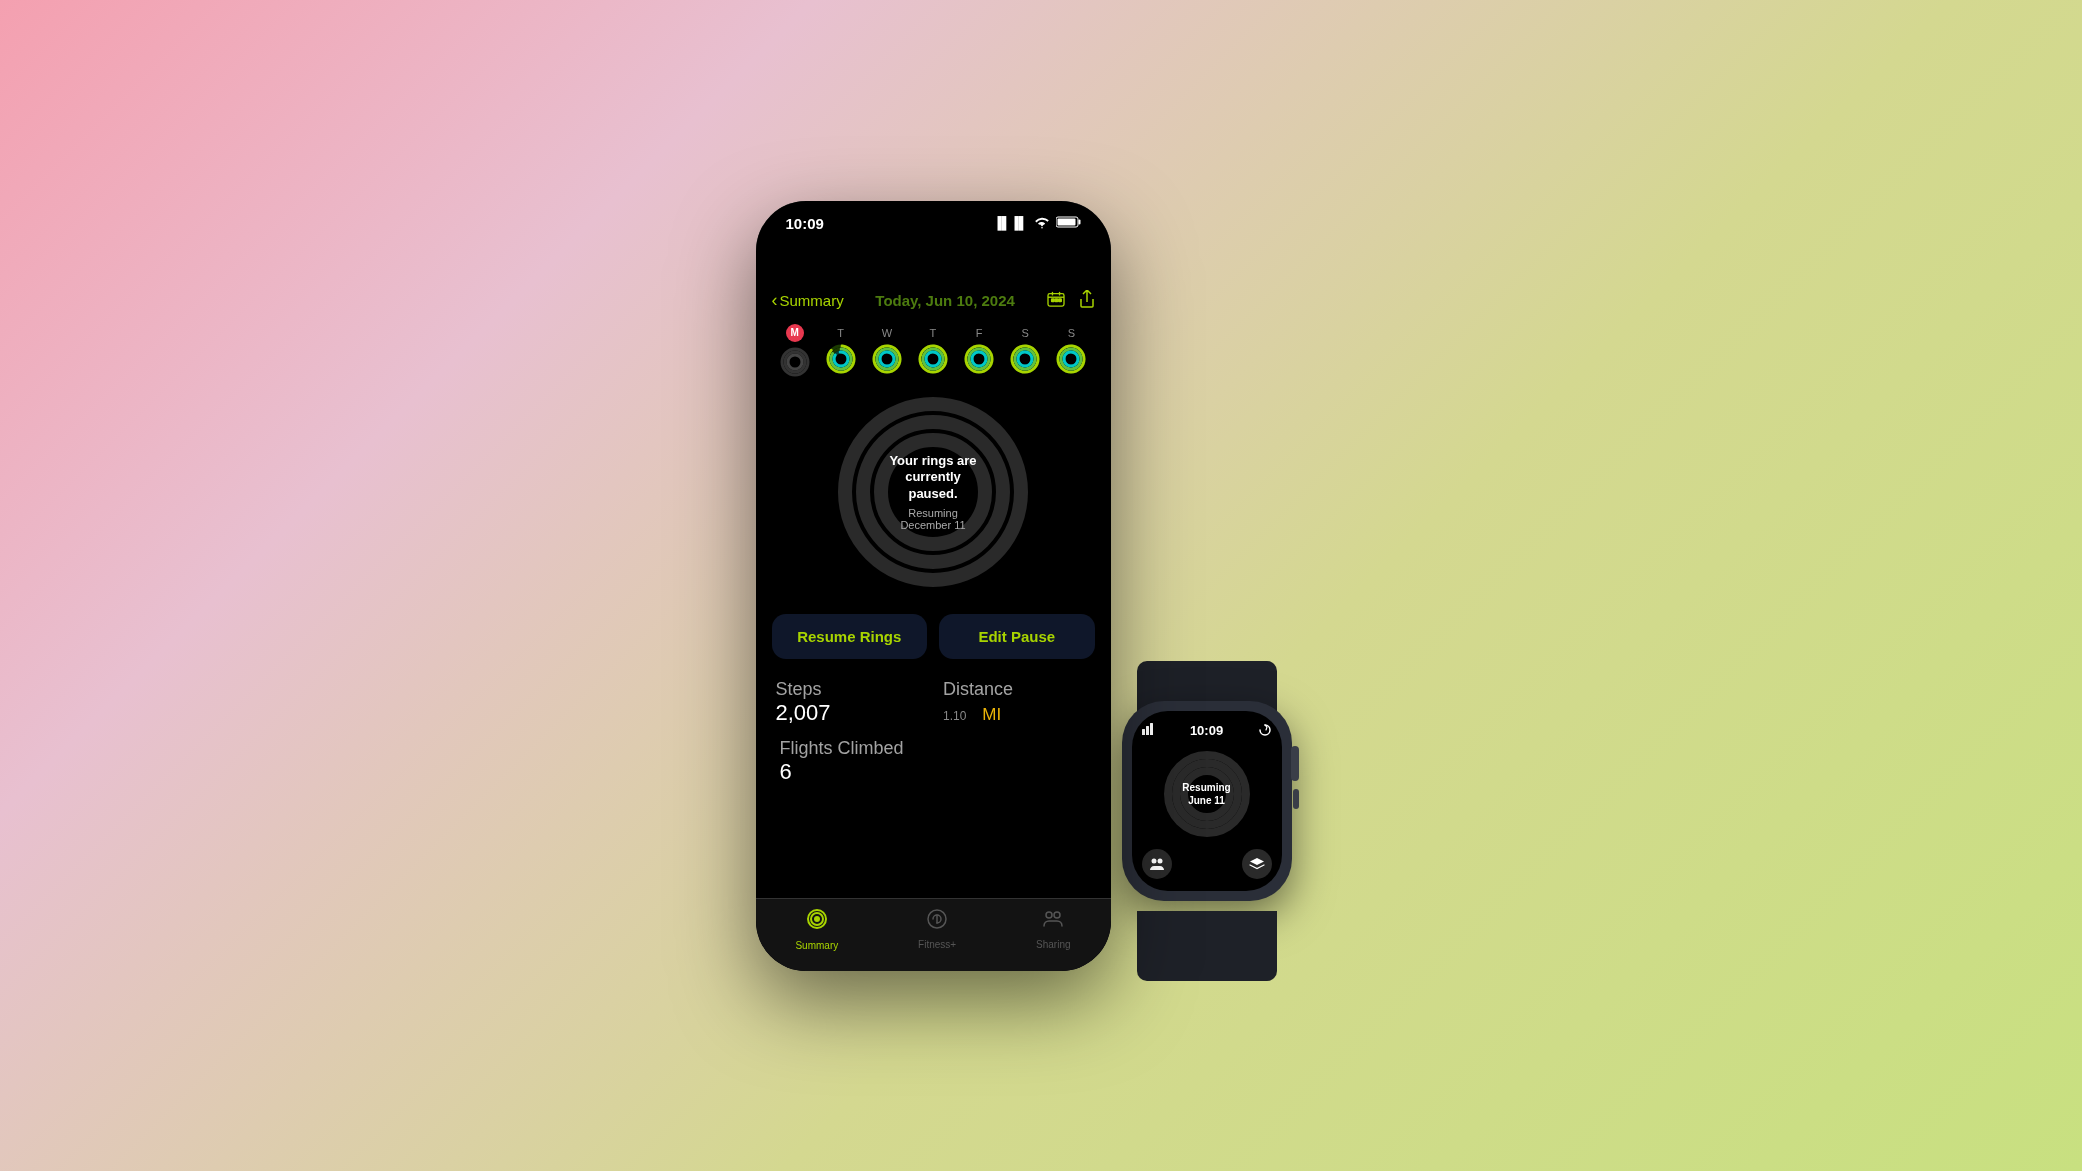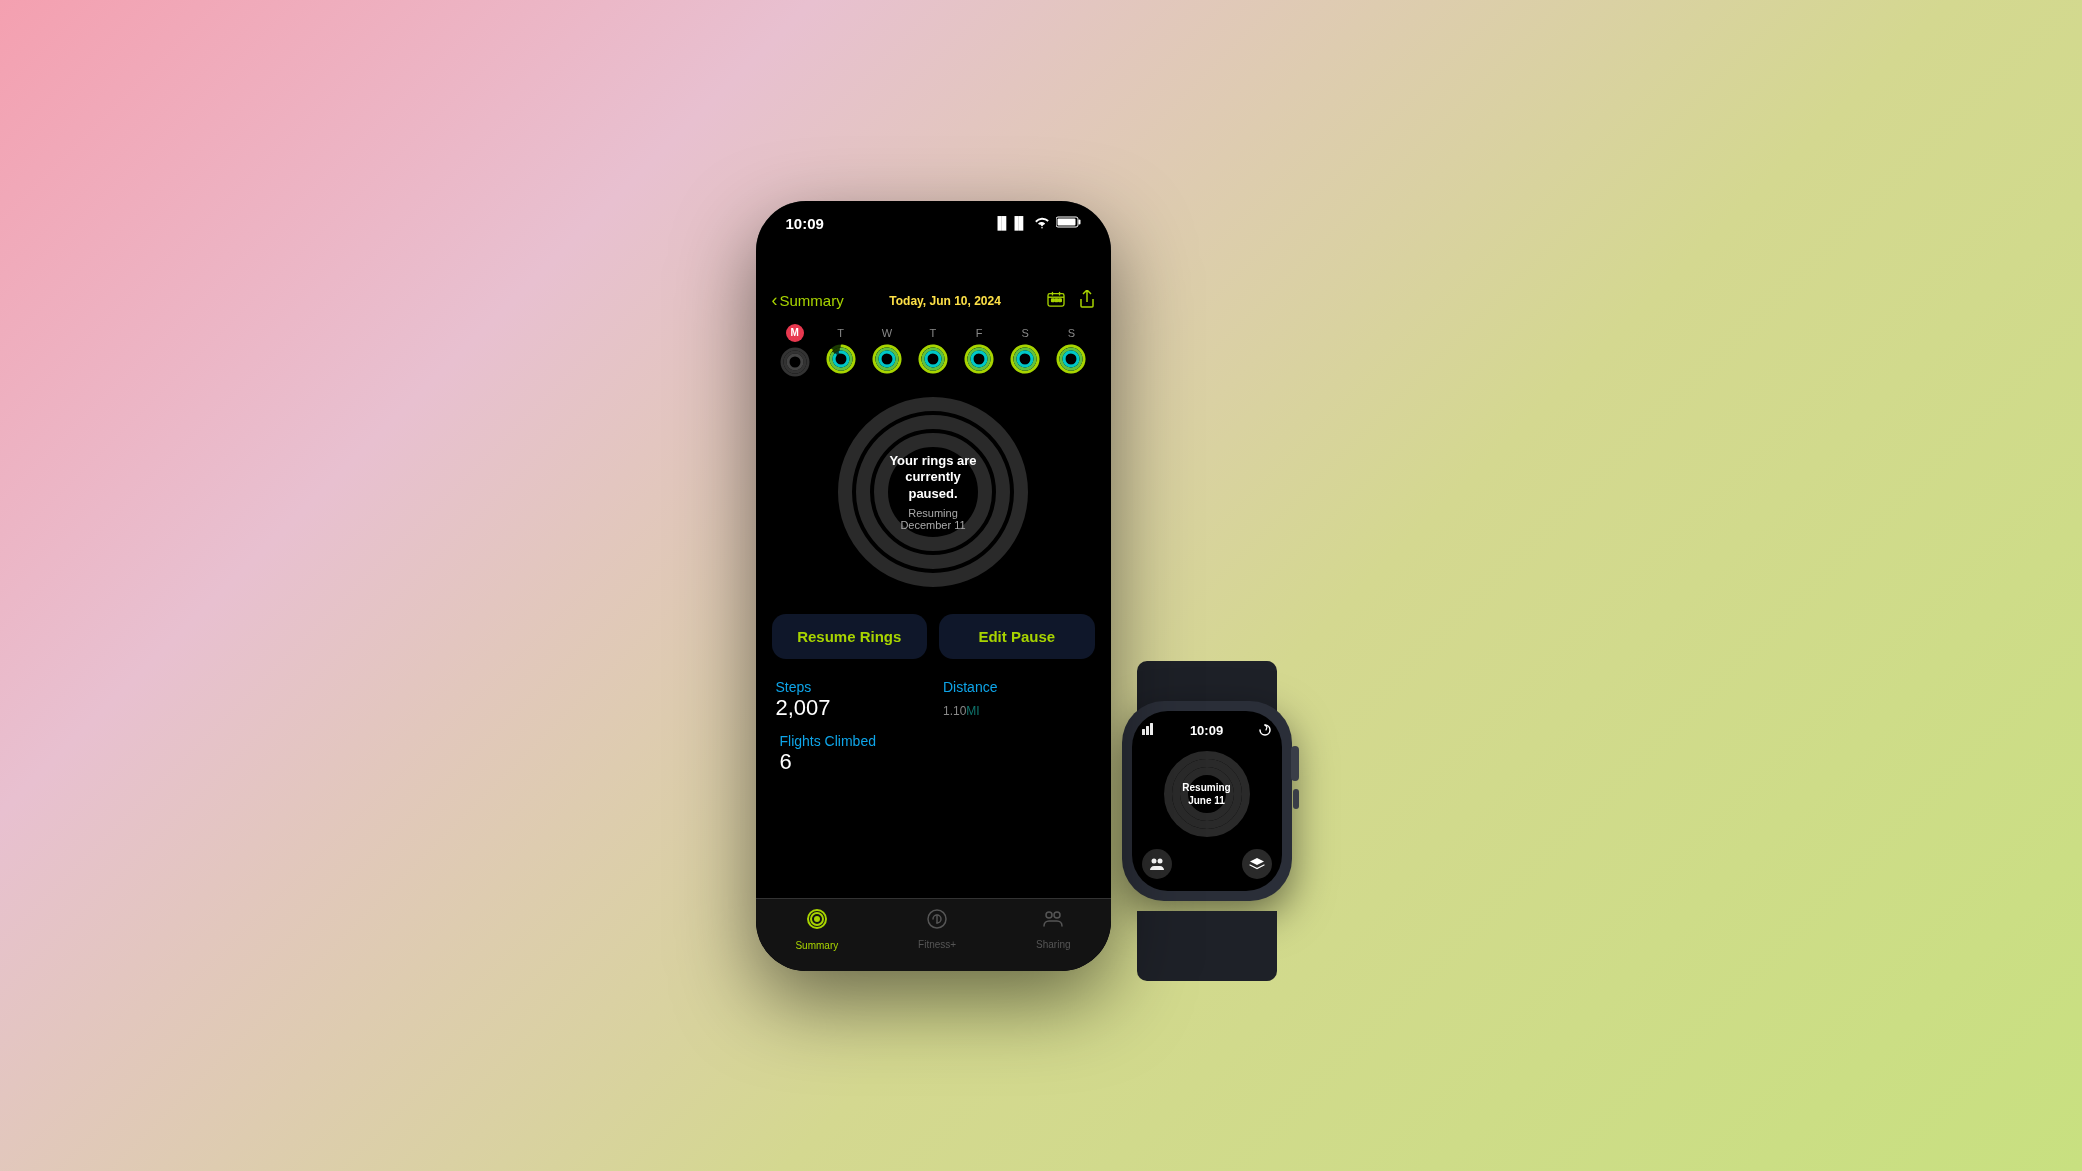--- a/index.html
+++ b/index.html
@@ -200,22 +200,22 @@
     .stats-section {
       padding: 8px 20px;
       display: grid;
       grid-template-columns: 1fr 1fr;
       gap: 16px 20px;
     }
 
     .stat-item {}
 
     .stat-label {
-      color: #0ea5e9;
-      font-size: 14px;
+      color: #a3a3a3;
+      font-size: 18px;
     }
 
     .stat-value {
       color: #fff;
       font-size: 22px;
       font-weight: 300;
     }
 
     .stat-value span {
       font-size: 12px;
@@ -464,21 +464,21 @@
         </div>
       </div>
 
       <div class="app-content">
 
         <div class="nav-header">
           <div class="back-btn">
             <span style="font-size:18px; color:#a8d400;">‹</span>
             <span style="color:#a8d400; font-size:15px;">Summary</span>
           </div>
-          <span class="nav-title" style="font-size:12px; color:#fde047;">Today, Jun 10, 2024</span>
+          <span class="nav-title" style="font-size:15px; color:#4d7c0f;">Today, Jun 10, 2024</span>
           <div class="nav-icons">
             <span style="color:#a8d400; font-size:16px;">
               <svg width="18" height="16" viewBox="0 0 20 18" fill="none" stroke="#a8d400" stroke-width="1.5">
                 <rect x="1" y="3" width="18" height="14" rx="2"></rect>
                 <line x1="1" y1="7" x2="19" y2="7"></line>
                 <line x1="6" y1="1" x2="6" y2="5"></line>
                 <line x1="14" y1="1" x2="14" y2="5"></line>
                 <rect x="5" y="9" width="3" height="3" rx="0.5" fill="#a8d400"></rect>
                 <rect x="9" y="9" width="3" height="3" rx="0.5" fill="#a8d400"></rect>
                 <rect x="13" y="9" width="3" height="3" rx="0.5" fill="#a8d400"></rect>
@@ -608,21 +608,21 @@
         </div>
 
         <div class="stats-section">
           <div class="stat-item">
             <div class="stat-label">Steps</div>
             <div class="stat-value">2,007</div>
           </div>
           <div class="stat-item">
             <div class="stat-label">Distance</div>
             <div class="stat-value">
-              <span>1.10</span><span style="font-size:12px; color:#0f766e; text-transform:uppercase;">MI</span>
+              <span>1.10</span><span style="font-size:17px; color:#eab308; text-transform:uppercase;margin-left:16px;">MI</span>
             </div>
           </div>
         </div>
 
         <div class="flights-section">
           <div class="stat-label">Flights Climbed</div>
           <div class="stat-value">6</div>
         </div>
 
 

